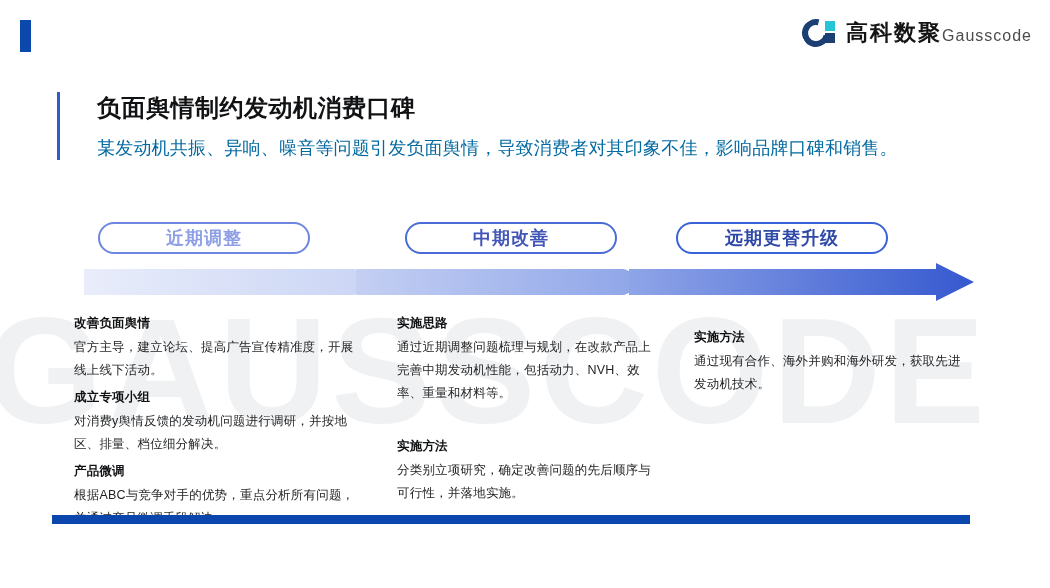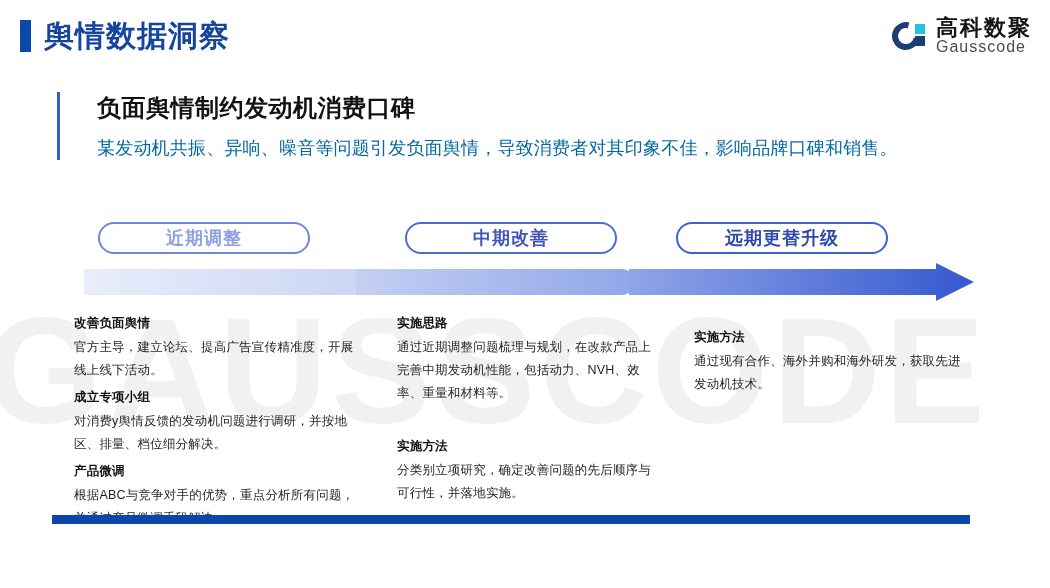--- a/index.html
+++ b/index.html
@@ -66,21 +66,21 @@
   .logo-sq {
     position: absolute; right: 1px; top: 5px;
     width: 10px; height: 10px;
     background: #27c3d8;
   }
   .logo-sq2 {
     position: absolute; right: 1px; top: 17px;
     width: 10px; height: 10px;
     background: #1b3f72;
   }
-  .logo-text { display: flex; flex-direction: column; line-height: 1.05; }
+  .logo-text { display: flex; line-height: 1.05; align-items: flex-end; }
   .logo-cn {
     font-size: 22px; font-weight: 700; color: #141414; letter-spacing: 2px;
   }
   .logo-en {
     font-size: 16px; font-weight: 400; color: #4c4c4c; letter-spacing: 1px;
   }
 
   
   .headblock {
     position: absolute; left: 57px; top: 92px; width: 900px;
@@ -154,21 +154,20 @@
 </style>
 </head>
 <body>
 
 <div class="slide">
 
   <div class="watermark">GAUSSCODE</div>
 
   <div class="header">
     <div class="hdr-marker"></div>
-    <div class="hdr-title">舆情数据洞察</div>
   </div>
 
   <div class="logo">
     <div class="logo-mark">
       <div class="logo-ring"></div>
       <div class="logo-sq"></div>
       <div class="logo-sq2"></div>
     </div>
     <div class="logo-text">
       <span class="logo-cn">高科数聚</span>

